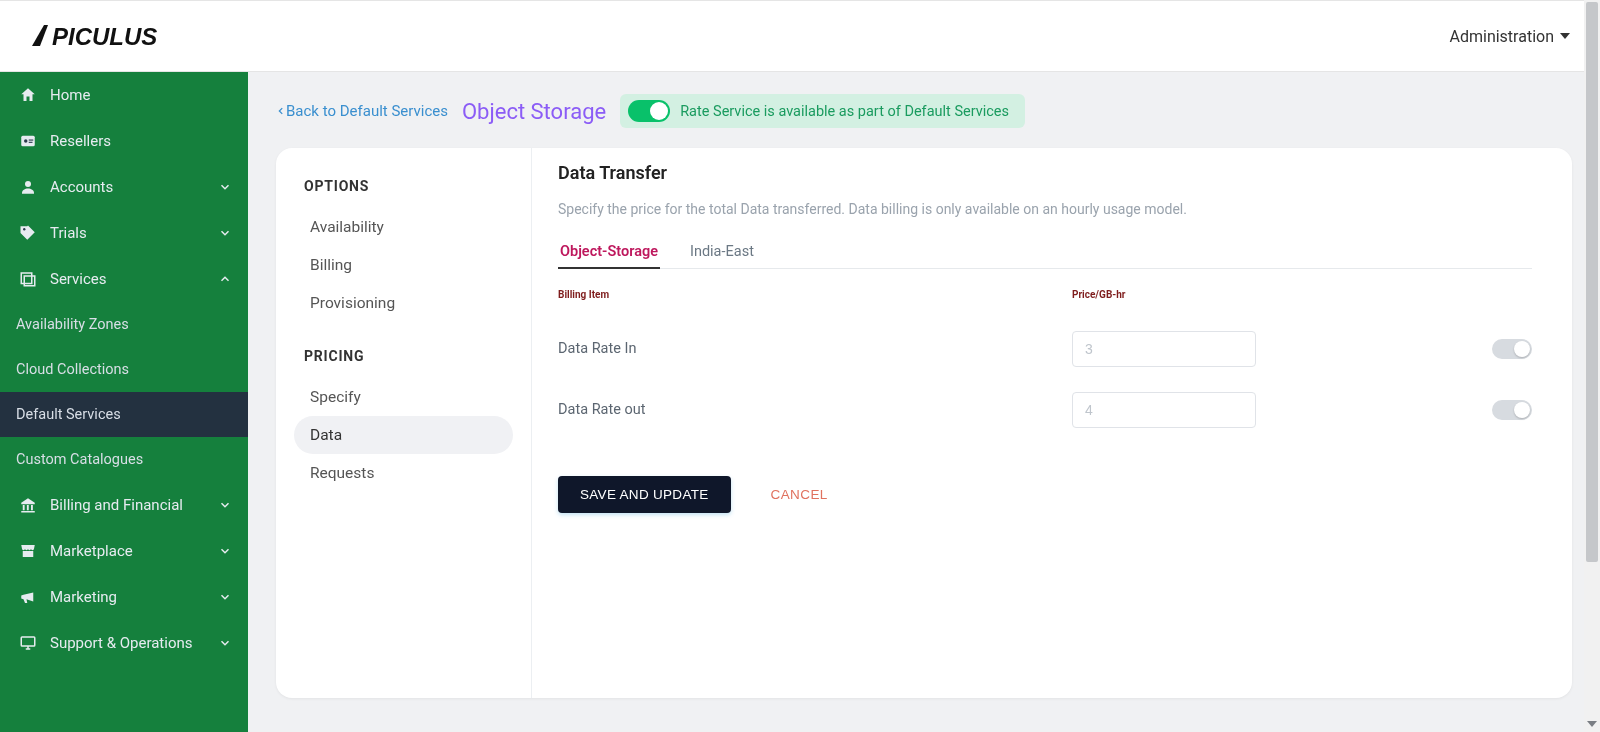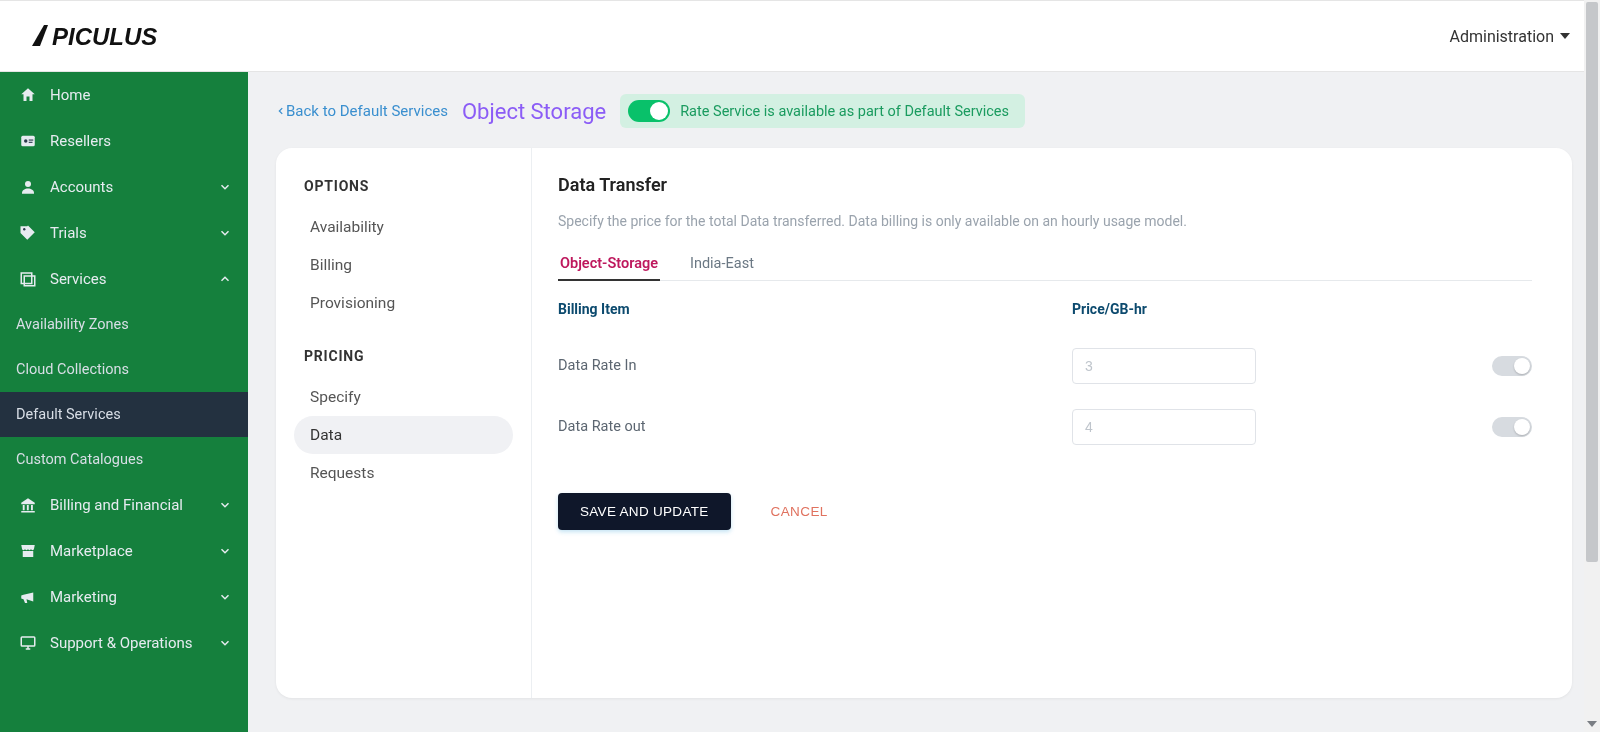--- a/index.html
+++ b/index.html
@@ -165,21 +165,21 @@
   cursor: pointer;
   border-radius: 20px;
 }
 .opt-item.active {
   background: #f0f1f4;
   color: #333;
 }
 .opt-group { margin-bottom: 26px; }
 .content-col {
   flex: 1;
-  padding: 26px 40px 26px 26px;
+  padding: 14px 40px 26px 26px;
 }
 .section-title {
   font-size: 18px;
   font-weight: 600;
   color: #222;
   margin-bottom: 18px;
 }
 .section-desc {
   color: #9aa3ad;
   font-size: 14px;
@@ -210,22 +210,22 @@
   background: #333;
 }
 .grid {
   display: grid;
   grid-template-columns: 1fr 200px 80px;
   column-gap: 180px;
   align-items: center;
 }
 .grid-header {
   font-weight: 700;
-  font-size: 14px;
-  color: #0c4a6e;
+  font-size: 10px;
+  color: #7f1d1d;
   padding: 10px 0 18px 0;
 }
 .row-label {
   color: #5c6671;
   font-size: 14.5px;
   padding: 22px 0;
 }
 .price-input {
   width: 184px;
   height: 36px;

